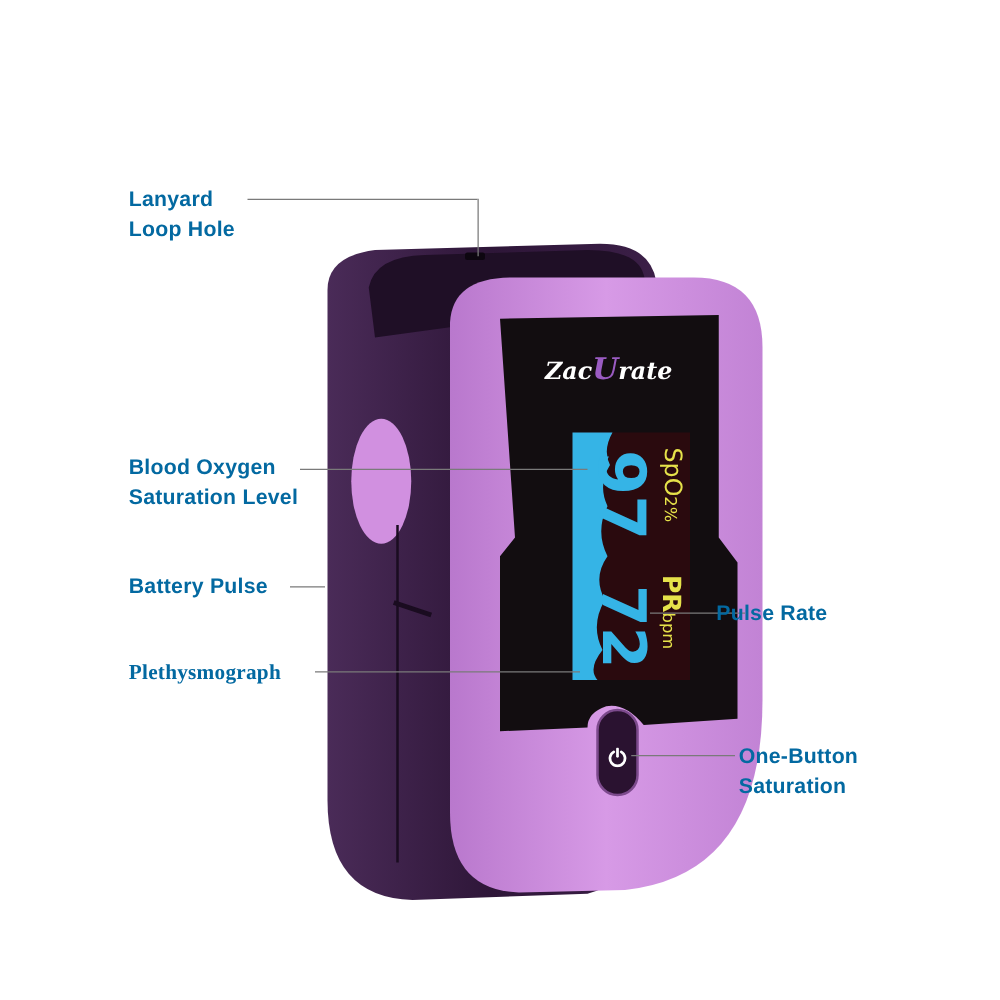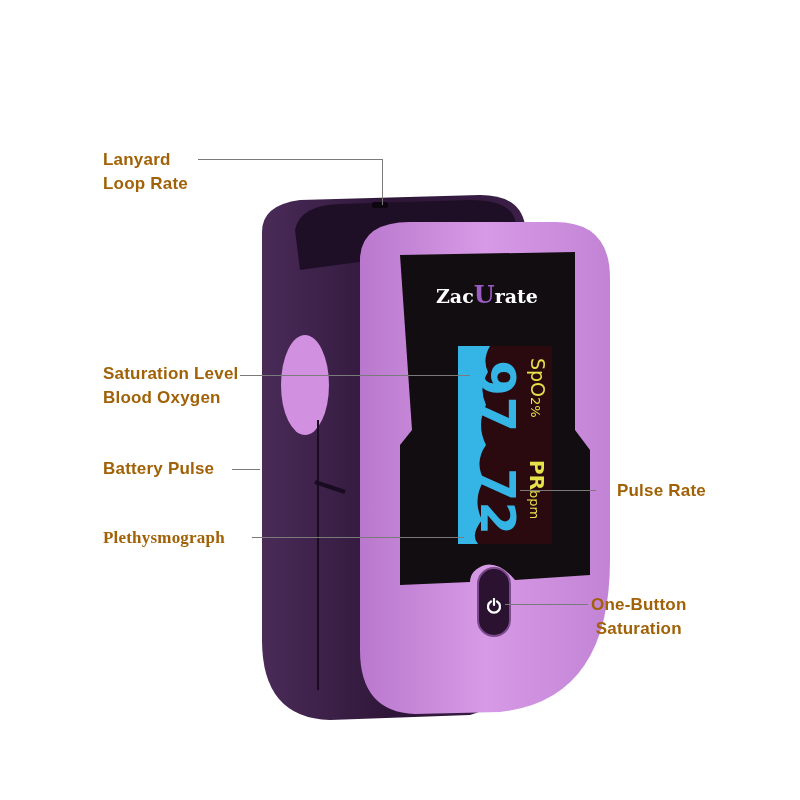--- a/index.html
+++ b/index.html
@@ -1,21 +1,21 @@
 <!DOCTYPE html>
 <html><head>
 <meta charset="utf-8">
 <style>
   html, body { margin:0; padding:0; }
   body {
     width:800px; height:800px; background:#ffffff; position:relative; overflow:hidden;
     font-family: "Liberation Sans", "DejaVu Sans", sans-serif;
   }
   .label {
-    position:absolute; font-size:17px; font-weight:600; color:#a16207; line-height:24px; letter-spacing:0.2px;
+    position:absolute; font-size:17px; font-weight:600; color:#0369a1; line-height:24px; letter-spacing:0.2px;
   }
   .line { position:absolute; background:#7a7a7a; }
   .device { position:absolute; left:0; top:0; width:800px; height:800px; }
   .scr-text { position:absolute; transform:rotate(90deg); transform-origin:left top; white-space:nowrap; }
 </style>
 </head>
 <body>
 
 <svg class="device" viewBox="0 0 800 800" xmlns="http://www.w3.org/2000/svg">
   <defs>
@@ -46,21 +46,21 @@
 
   <path d="M400 255 L575 252 L575 430 L590 450 L590 575 L515 580 Q500 562 485 565 Q470 570 470 582 L400 585 L400 445 L412 430 Z" fill="#120d10"></path>
 
   <rect x="458" y="346" width="94" height="198" fill="#2a0a0e"></rect>
 
   <path d="M458 346 L490 346 Q482 360 488 372 Q478 388 486 405 Q476 425 486 445 Q474 462 484 480 Q472 500 482 520 Q470 535 478 544 L458 544 Z" fill="#35b4e6"></path>
 
   <rect x="478" y="568" width="32" height="68" rx="16" fill="#2a1230" stroke="#7c4a8c" stroke-width="2"></rect>
 </svg>
 
-<div style="position:absolute; left:436px; top:280px; font-family:'DejaVu Serif', serif; font-weight:bold; font-size:19px; color:#ffffff;">
+<div style="position:absolute; left:436px; top:280px; font-family:'DejaVu Serif', serif; font-style:italic; font-weight:bold; font-size:19px; color:#ffffff;">
   <span>Zac</span><span style="color:#9a5bc2; font-size:24px;">U</span><span>rate</span>
 </div>
 
 <div class="scr-text" style="left:522px; top:360px; font-size:52px; font-weight:bold; color:#35b4e6; font-family:'DejaVu Sans', sans-serif; line-height:52px;">97</div>
 <div class="scr-text" style="left:548px; top:358px; font-size:19px; color:#e6e24a; font-family:'DejaVu Sans', sans-serif; line-height:20px;">
   <span>SpO</span><span style="font-size:13px;">2%</span>
 </div>
 <div class="scr-text" style="left:522px; top:468px; font-size:48px; font-weight:bold; color:#35b4e6; font-family:'DejaVu Sans', sans-serif; line-height:48px;">72</div>
 <div class="scr-text" style="left:548px; top:460px; font-size:20px; color:#e6e24a; font-family:'DejaVu Sans', sans-serif; line-height:22px;">
   <span style="font-weight:bold;">PR</span><span style="font-size:13px;">bpm</span>
@@ -76,25 +76,25 @@
 <div class="line" style="left:198px; top:159px; width:184px; height:1px;"></div>
 <div class="line" style="left:382px; top:159px; width:1px; height:46px;"></div>
 <div class="line" style="left:240px; top:375px; width:230px; height:1px;"></div>
 <div class="line" style="left:232px; top:469px; width:28px; height:1px;"></div>
 <div class="line" style="left:252px; top:537px; width:212px; height:1px;"></div>
 <div class="line" style="left:520px; top:490px; width:76px; height:1px;"></div>
 <div class="line" style="left:505px; top:604px; width:83px; height:1px;"></div>
 
 <div class="label" style="left:103px; top:148px;">
   <div>Lanyard</div>
-  <div>Loop Rate</div>
+  <div>Loop Hole</div>
 </div>
 <div class="label" style="left:103px; top:362px;">
+  <div>Blood Oxygen</div>
   <div>Saturation Level</div>
-  <div>Blood Oxygen</div>
 </div>
 <div class="label" style="left:103px; top:457px;">Battery Pulse</div>
 <div class="label" style="left:103px; top:526px;font-family:Liberation Serif, serif;">Plethysmograph</div>
-<div class="label" style="left:617px; top:479px;">Pulse Rate</div>
-<div class="label" style="left:591px; top:593px; text-align:center;">
+<div class="label" style="left:573px; top:479px;">Pulse Rate</div>
+<div class="label" style="left:591px; top:593px; ">
   <div>One-Button</div>
   <div>Saturation</div>
 </div>
 
 </body></html>

